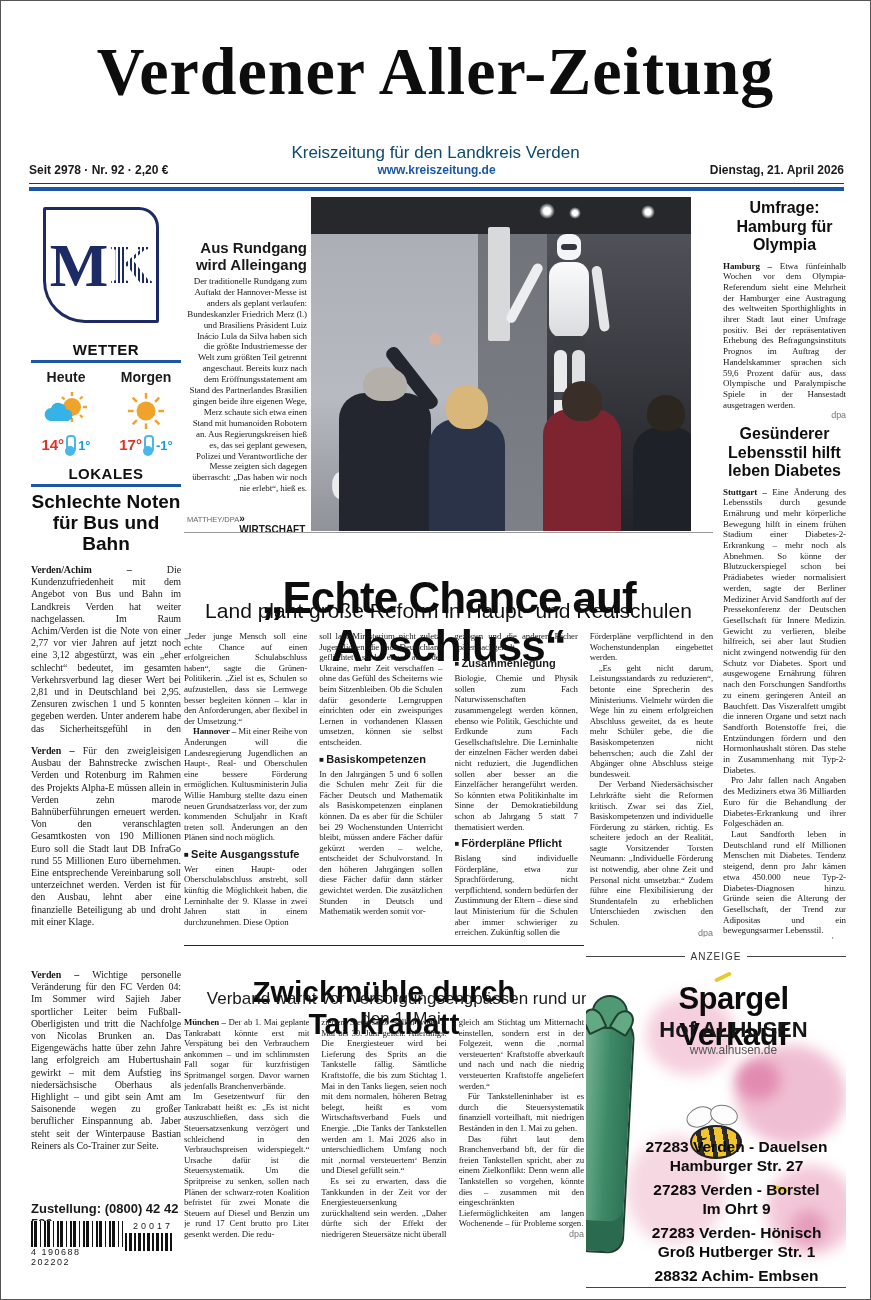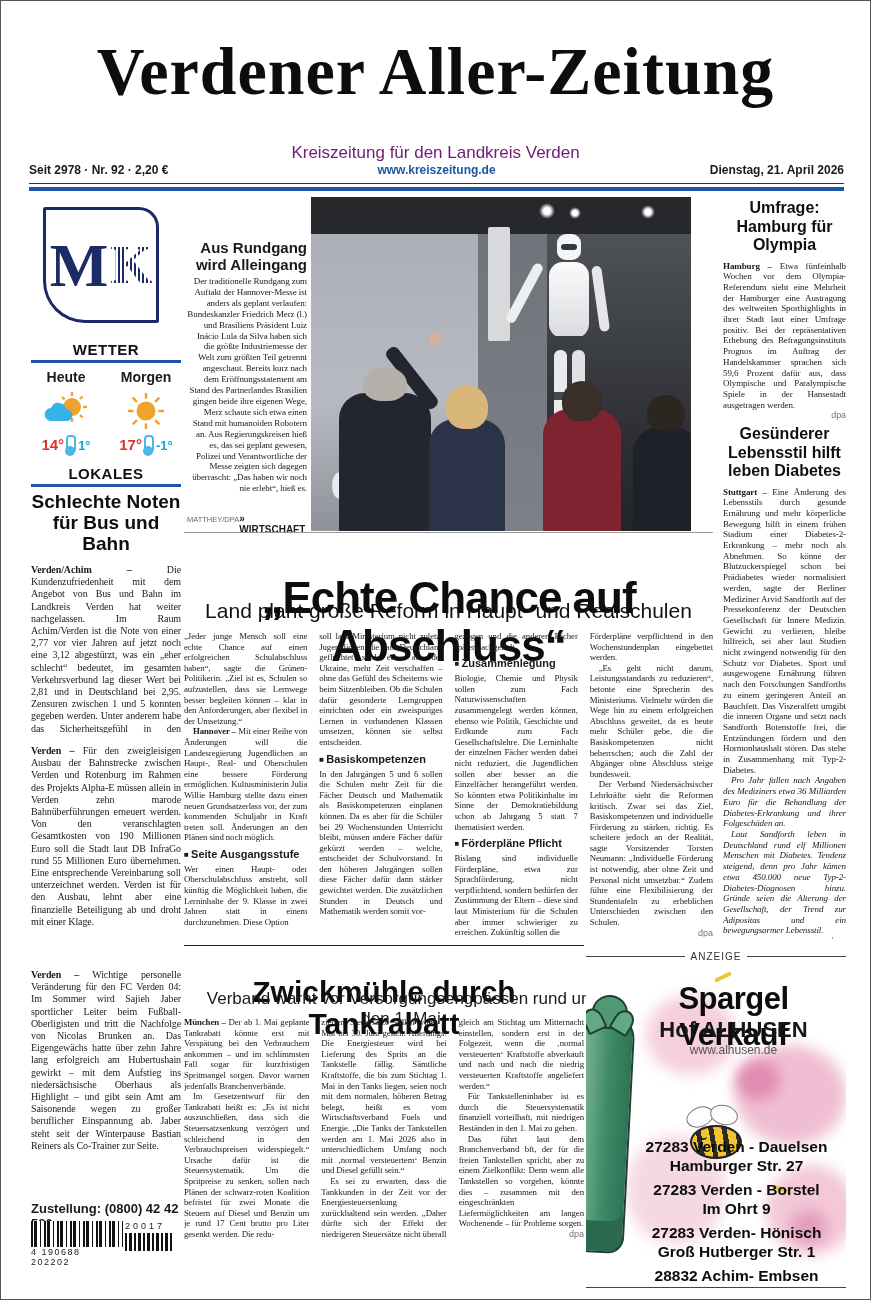--- a/index.html
+++ b/index.html
@@ -3,21 +3,21 @@
 <meta charset="utf-8">
 <style>
   html,body{margin:0;padding:0;background:#e9e9e9;}
   .page{position:relative;width:871px;height:1300px;background:#fff;border:1px solid #555;
         font-family:"Liberation Serif",serif;color:#1a1a1a;overflow:hidden;box-sizing:border-box;}
 
   
   .mast-title{position:absolute;top:34px;left:0;right:0;text-align:center;
     font:bold 66px/1.1 "Liberation Serif",serif;color:#0d0d0d;letter-spacing:1px;transform:scaleY(1.04);}
   .mast-sub{position:absolute;top:142px;left:0;right:0;text-align:center;
-    font:17px "Liberation Sans",sans-serif;color:#701a75;}
+    font:17px "Liberation Sans",sans-serif;color:#0c4a6e;}
   .infobar{position:absolute;top:162px;left:28px;right:26px;height:16px;
     font:bold 12px "Liberation Sans",sans-serif;}
   .infobar .left{position:absolute;left:0;}
   .infobar .center{position:absolute;left:0;right:0;text-align:center;color:#1c57a5;}
   .infobar .right{position:absolute;right:0;}
   .rule-thin{position:absolute;top:182px;left:28px;right:26px;height:1px;background:#333;}
   .rule-blue{position:absolute;top:186px;left:28px;right:26px;height:4px;background:#1c57a5;}
 
   
   .lcol{position:absolute;left:30px;top:196px;width:150px;}
@@ -45,21 +45,21 @@
   .lart-title{font:bold 19px/21px "Liberation Sans",sans-serif;text-align:center;margin:0 0 6px;color:#0f0f0f;}
   .lbody{font:10px/12.2px "Liberation Serif",serif;text-align:justify;letter-spacing:-.1px;}
   .dl{font-weight:bold;}
   .delivery{position:absolute;left:0;top:1004px;width:150px;font:bold 13px "Liberation Sans",sans-serif;}
   .barcode-wrap{position:absolute;left:0;top:1024px;width:150px;height:44px;}
   .bc-big{position:absolute;left:0;top:0;width:92px;height:26px;
     background:repeating-linear-gradient(90deg,#111 0 2px,#fff 2px 3px,#111 3px 6px,#fff 6px 9px,#111 9px 10px,#fff 10px 13px);}
   .bc-big-num{position:absolute;left:0;top:26px;width:92px;font:9px "Liberation Sans",sans-serif;letter-spacing:1.5px;}
   .bc-small{position:absolute;right:8px;top:12px;width:48px;height:18px;
     background:repeating-linear-gradient(90deg,#111 0 2px,#fff 2px 4px,#111 4px 7px,#fff 7px 9px);}
-  .bc-small-num{position:absolute;right:8px;top:0;width:48px;text-align:left;
+  .bc-small-num{position:absolute;right:8px;top:0;width:48px;text-align:right;
     font:9px "Liberation Sans",sans-serif;letter-spacing:3px;}
 
   
   .cap-col{position:absolute;left:186px;top:238px;width:120px;height:272px;overflow:hidden;text-align:right;}
   .cap-title{font:bold 15px/17px "Liberation Sans",sans-serif;margin:0 0 3px;}
   .cap-body{font:9px/10.9px "Liberation Serif",serif;letter-spacing:-.1px;}
   .cap-credit-row{position:absolute;left:186px;top:512px;width:120px;display:flex;
     justify-content:space-between;align-items:baseline;}
   .cap-credit{font:7.5px "Liberation Sans",sans-serif;color:#666;}
   .cap-ref{font:bold 10px "Liberation Sans",sans-serif;}
@@ -109,21 +109,21 @@
   .colp{font:8.8px/10.6px "Liberation Serif",serif;text-align:justify;letter-spacing:-.1px;margin:0;}
   .colp+.colp{text-indent:9px;}
   .colsub{font:bold 11px/13px "Liberation Sans",sans-serif;margin:5px 0 3px;}
   .colsub::before{content:"■ ";font-size:8px;vertical-align:1px;}
   .credit{display:block;text-align:right;font:9px "Liberation Sans",sans-serif;color:#777;}
 
   
   .rcol-art{position:absolute;left:722px;width:123px;overflow:hidden;}
   .r-title{font:bold 16px/18.5px "Liberation Sans",sans-serif;text-align:center;margin:0 0 6px;color:#0f0f0f;}
   .rbody{font:9px/10.7px "Liberation Serif",serif;text-align:justify;letter-spacing:-.1px;}
-  .rbody p{margin:0;} .rbody p+p{text-indent:8px;font-style:italic;}
+  .rbody p{margin:0;} .rbody p+p{text-indent:8px;}
 
   
   .tank-head{position:absolute;left:183px;top:950px;width:400px;text-align:center;
     font:bold 30px/32px "Liberation Sans",sans-serif;color:#0d0d0d;}
   .tank-sub{position:absolute;left:200px;top:988px;width:400px;text-align:center;
     font:17px "Liberation Sans",sans-serif;}
   .cols-tank{left:183px;top:1016px;width:400px;height:278px;}
 
   
   .ad-label-row{position:absolute;left:585px;top:950px;width:260px;display:flex;align-items:center;gap:6px;}

